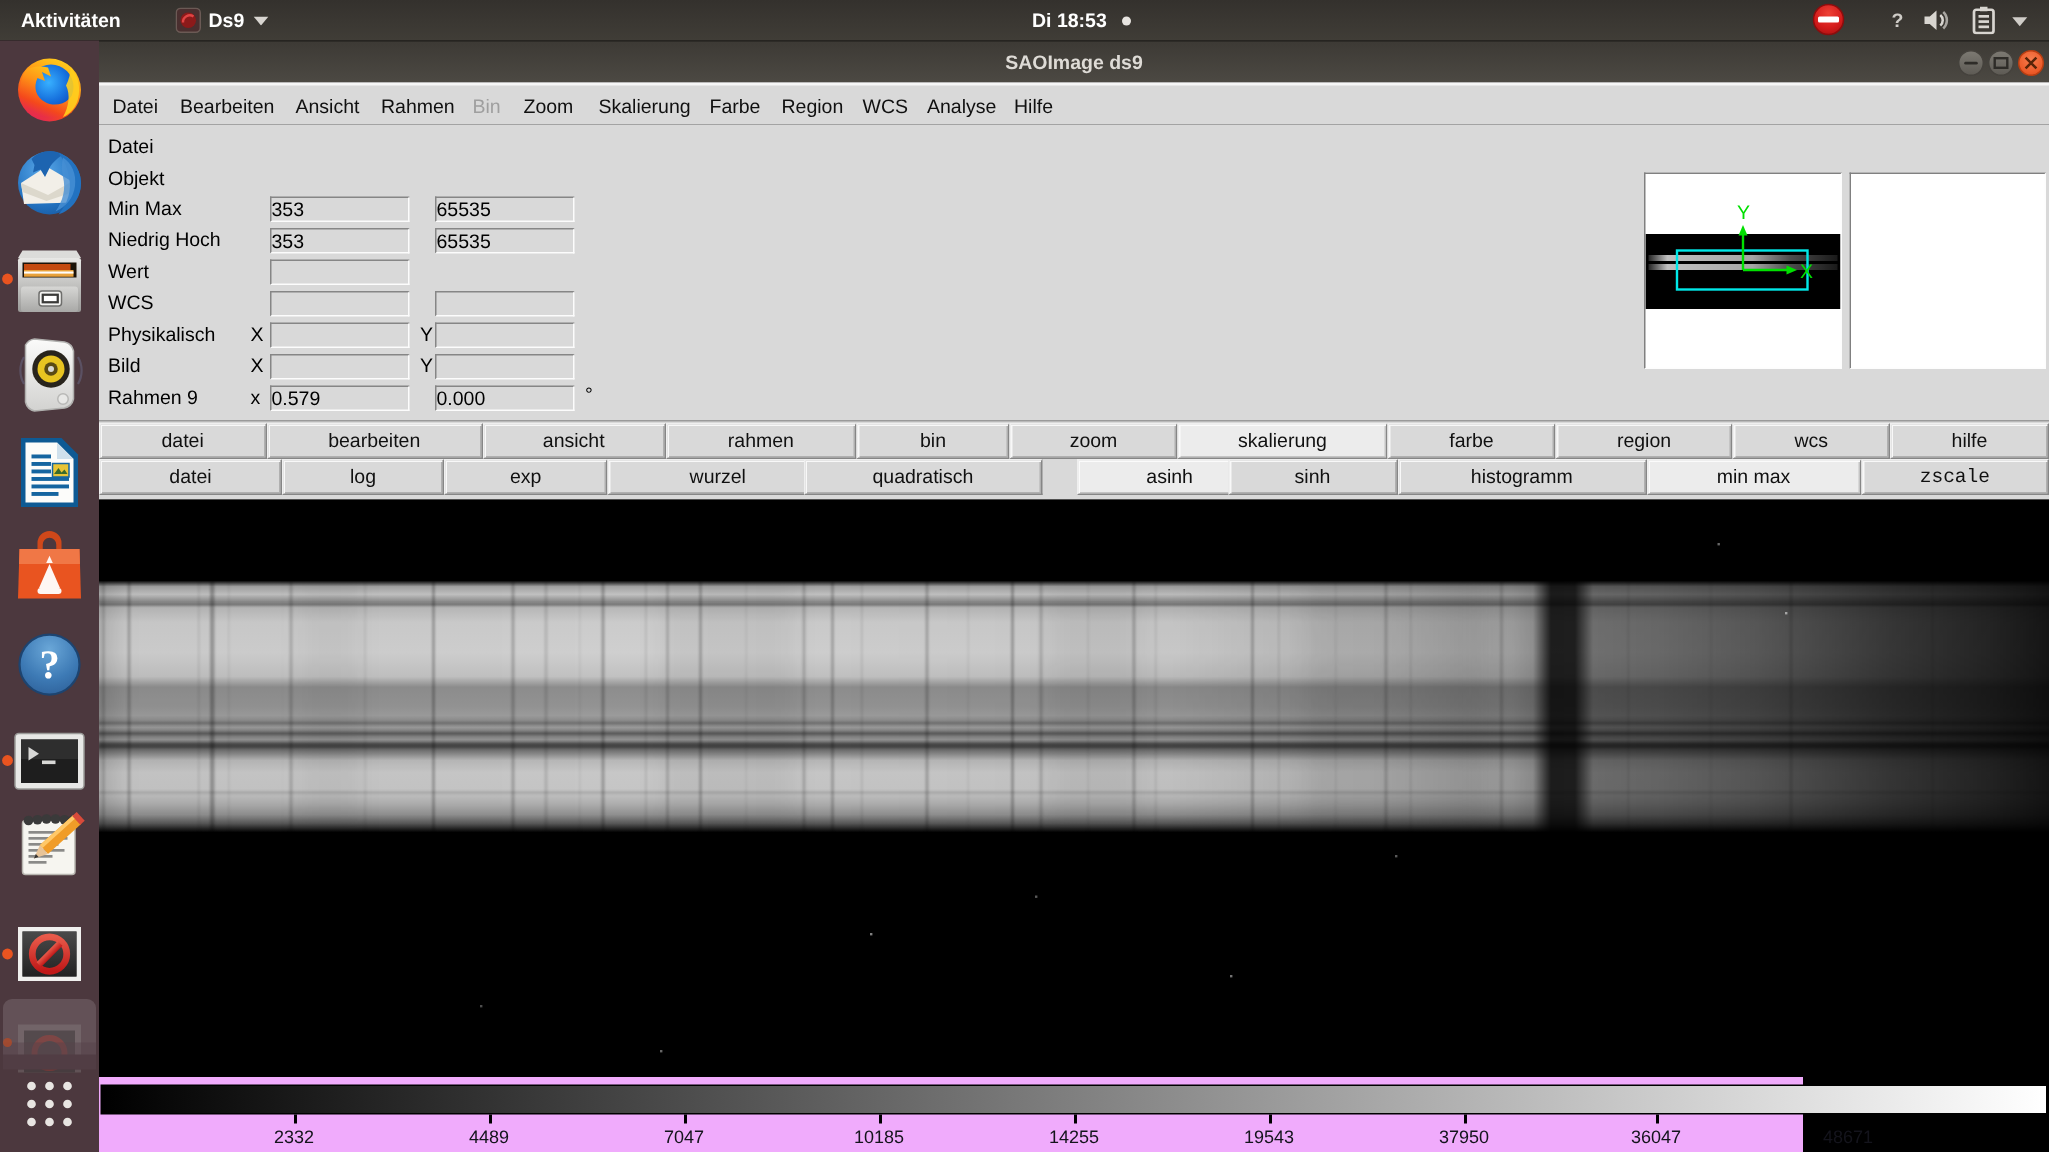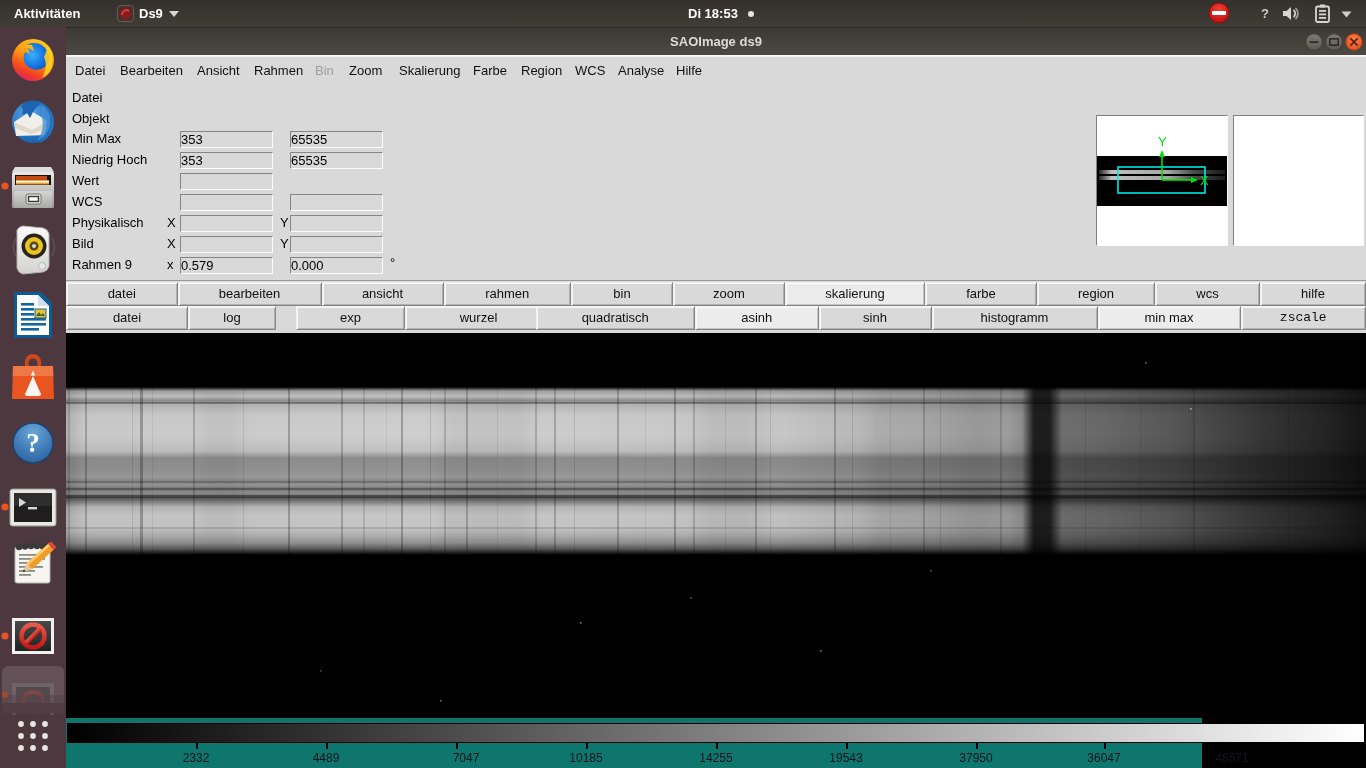--- a/index.html
+++ b/index.html
@@ -10,21 +10,21 @@
 #menubar{position:absolute;left:66px;top:55px;width:1300px;height:28px;background:#d9d9d9;border-top:2px solid #f6f6f6;}
 .mitem{position:absolute;top:3px;height:22px;line-height:22px;font-size:13px;color:#101010;}
 #infopanel{position:absolute;left:66px;top:83px;width:1300px;height:197px;background:#d9d9d9;}
 .ilabel{position:absolute;left:6px;font-size:13px;color:#000;height:16px;line-height:16px;white-space:nowrap;}
 .fld{position:absolute;background:#d9d9d9;border-top:1px solid #868686;border-left:1px solid #868686;border-bottom:1px solid #fcfcfc;border-right:1px solid #fcfcfc;font-size:13px;color:#000;height:17px;line-height:15px;}
 .fld.c{}
 .fld.l{padding-left:4px}
 #btnrows{position:absolute;left:66px;top:280px;width:1300px;height:53px;background:#d9d9d9;border-top:1px solid #9a9a9a;}
 .btn{position:absolute;background:#d9d9d9;border-top:1px solid #efefef;border-left:1px solid #efefef;border-bottom:1px solid #868686;border-right:1px solid #868686;box-shadow:inset 1px 1px 0 #f8f8f8, inset -1px -1px 0 #b0b0b0;font-size:13px;color:#101010;text-align:center;height:24px;line-height:22px;}
 .btn.on{background:#ececec;box-shadow:inset 1px 1px 0 #fbfbfb, inset -1px -1px 0 #c4c4c4;}
-#cbar{position:absolute;left:66px;top:718px;width:1136px;height:50px;background:#0f766e;}
+#cbar{position:absolute;left:66px;top:718px;width:1136px;height:50px;background:#f0abfc;}
 .tick{position:absolute;top:25px;width:2px;height:6px;background:#000;}
 .cblab{position:absolute;top:33px;width:80px;text-align:center;font-size:12px;color:#14141c;}
 .pan{position:absolute;background:#fff;border-top:1px solid #808080;border-left:1px solid #808080;border-bottom:1px solid #fdfdfd;border-right:1px solid #fdfdfd;}
 </style></head><body>
 <div id="topbar">
 <div class="abs" style="left:14px;top:0;height:27px;line-height:27px;font-weight:bold;font-size:13px;">Aktivitäten</div>
 <svg class="abs" style="left:117px;top:5px" width="17" height="17" viewBox="0 0 17 17">
  <rect x="0.5" y="0.5" width="16" height="16" rx="3" fill="#4a2f2f" stroke="#6b5a55"></rect>
  <circle cx="8.5" cy="8.5" r="5.2" fill="#8c1a1a"></circle>
  <path d="M5 10 A4.5 4.5 0 0 1 12 6" stroke="#e04444" stroke-width="1.6" fill="none"></path>
@@ -164,25 +164,25 @@
     <div class="btn" style="left:255.5px;top:1px;width:122.0px;">ansicht</div>
     <div class="btn" style="left:377.5px;top:1px;width:127.5px;">rahmen</div>
     <div class="btn" style="left:505.0px;top:1px;width:102.0px;">bin</div>
     <div class="btn" style="left:607.0px;top:1px;width:112.0px;">zoom</div>
     <div class="btn on" style="left:719.0px;top:1px;width:140.0px;">skalierung</div>
     <div class="btn" style="left:859.0px;top:1px;width:112.0px;">farbe</div>
     <div class="btn" style="left:971.0px;top:1px;width:118.0px;">region</div>
     <div class="btn" style="left:1089.0px;top:1px;width:105.0px;">wcs</div>
     <div class="btn" style="left:1194.0px;top:1px;width:106.0px;">hilfe</div>
     <div class="btn" style="left:0.0px;top:25px;width:122.0px;">datei</div>
-    <div class="btn" style="left:122.0px;top:25px;width:88px;">log</div>
+    <div class="btn" style="left:122.0px;top:25px;width:108.0px;">log</div>
     <div class="btn" style="left:230.0px;top:25px;width:109.0px;">exp</div>
     <div class="btn" style="left:339.0px;top:25px;width:147px;">wurzel</div>
     <div class="btn" style="left:469.5px;top:25px;width:159.5px;">quadratisch</div>
-    <div class="btn on" style="left:629.0px;top:25px;width:123.5px;">asinh</div>
+    <div class="btn on" style="left:652px;top:25px;width:123.5px;">asinh</div>
     <div class="btn" style="left:752.5px;top:25px;width:113.0px;">sinh</div>
     <div class="btn" style="left:865.5px;top:25px;width:166.0px;">histogramm</div>
     <div class="btn on" style="left:1031.5px;top:25px;width:143.0px;">min max</div>
     <div class="btn" style="left:1174.5px;top:25px;width:125.5px;font-family:Liberation Mono, monospace;">zscale</div>
   </div>
 <svg id="imgarea" style="position:absolute;left:66px;top:333px;" width="1300" height="385" viewBox="0 0 1300 385">
     <rect width="1300" height="385" fill="#000"></rect>
     <defs>
 <linearGradient id="bandv" x1="0" y1="0" x2="0" y2="1">
 <stop offset="0" stop-color="#000000"></stop>
@@ -301,21 +301,21 @@
     <rect x="1079" y="29" width="1.6" height="1.6" fill="#fff" opacity="0.4"></rect>
     <rect x="624" y="264" width="1.6" height="1.6" fill="#fff" opacity="0.35"></rect>
   </svg>
 <div id="cbar">
     <div style="position:absolute;left:1px;top:5px;width:1298px;height:20px;border:1px solid #000;background:linear-gradient(to right,#000,#fff);"></div>
     <div class="tick" style="left:130px;"></div>
     <div class="cblab" style="left:90px;">2332</div>
     <div class="tick" style="left:260px;"></div>
     <div class="cblab" style="left:220px;">4489</div>
     <div class="tick" style="left:390px;"></div>
-    <div class="cblab" style="left:360px;">7047</div>
+    <div class="cblab" style="left:350px;">7047</div>
     <div class="tick" style="left:520px;"></div>
     <div class="cblab" style="left:480px;">10185</div>
     <div class="tick" style="left:650px;"></div>
     <div class="cblab" style="left:610px;">14255</div>
     <div class="tick" style="left:780px;"></div>
     <div class="cblab" style="left:740px;">19543</div>
     <div class="tick" style="left:910px;"></div>
     <div class="cblab" style="left:870px;">37950</div>
     <div class="tick" style="left:1038px;"></div>
     <div class="cblab" style="left:998px;">36047</div>

